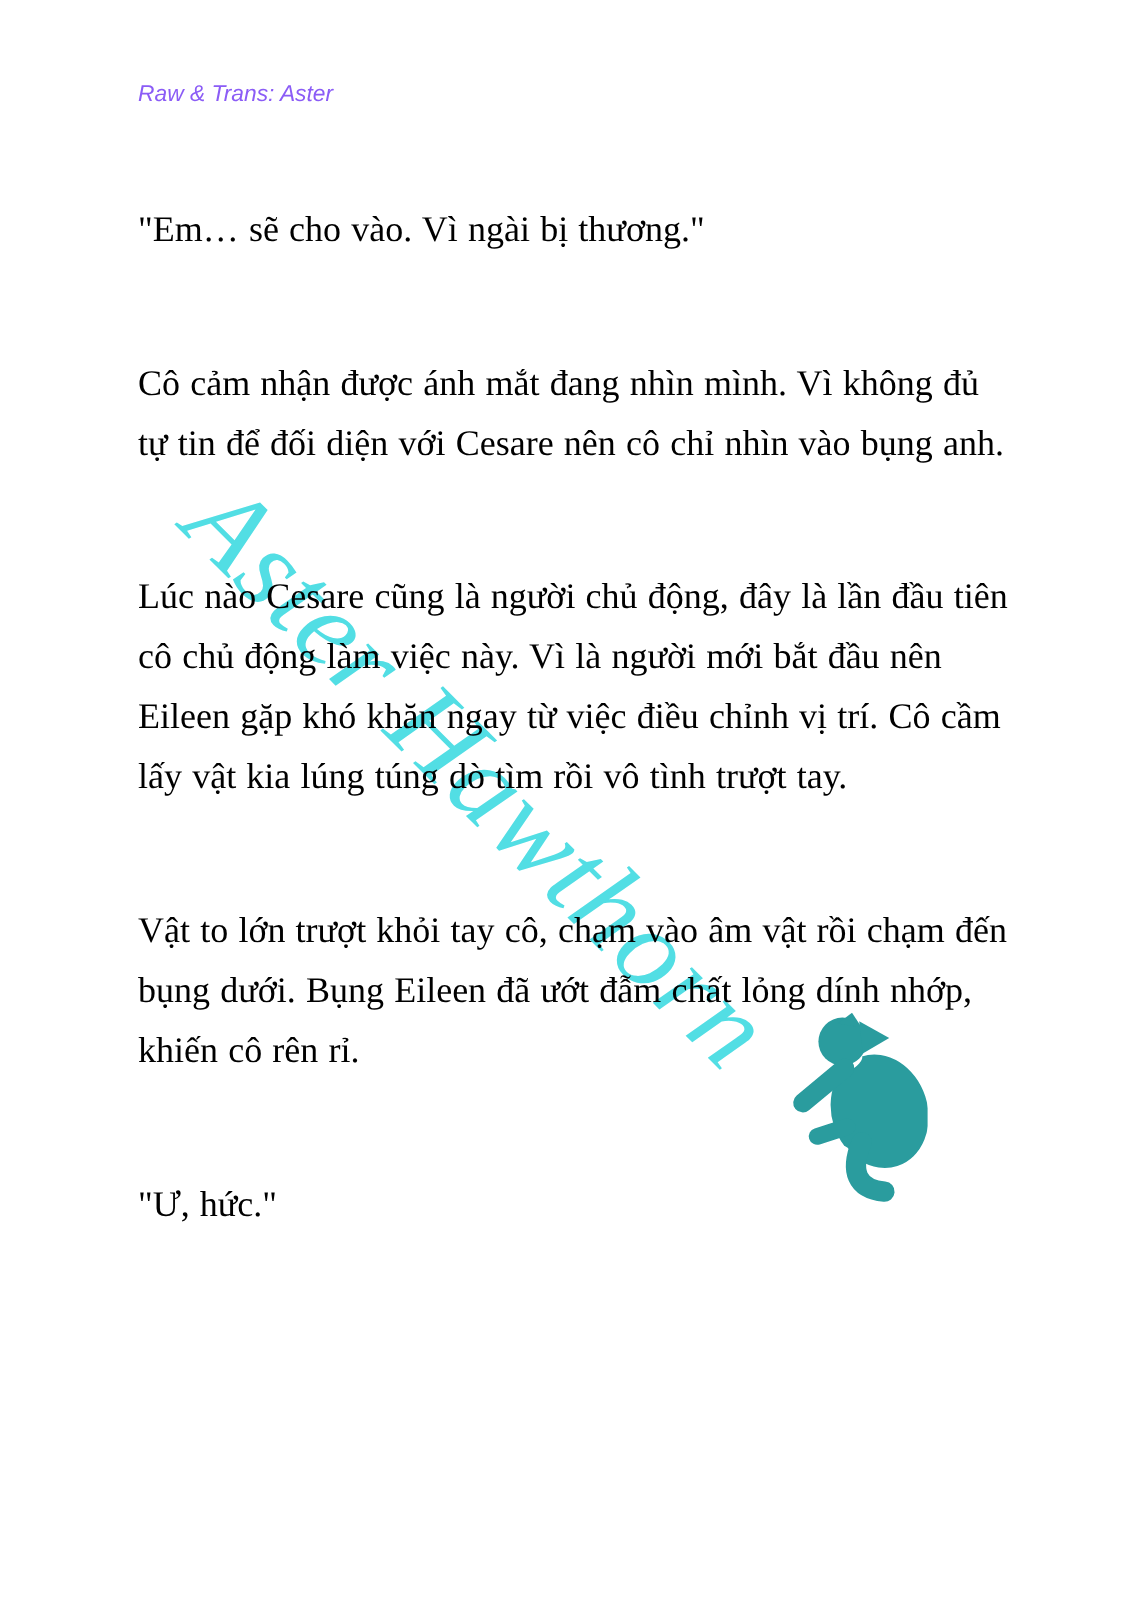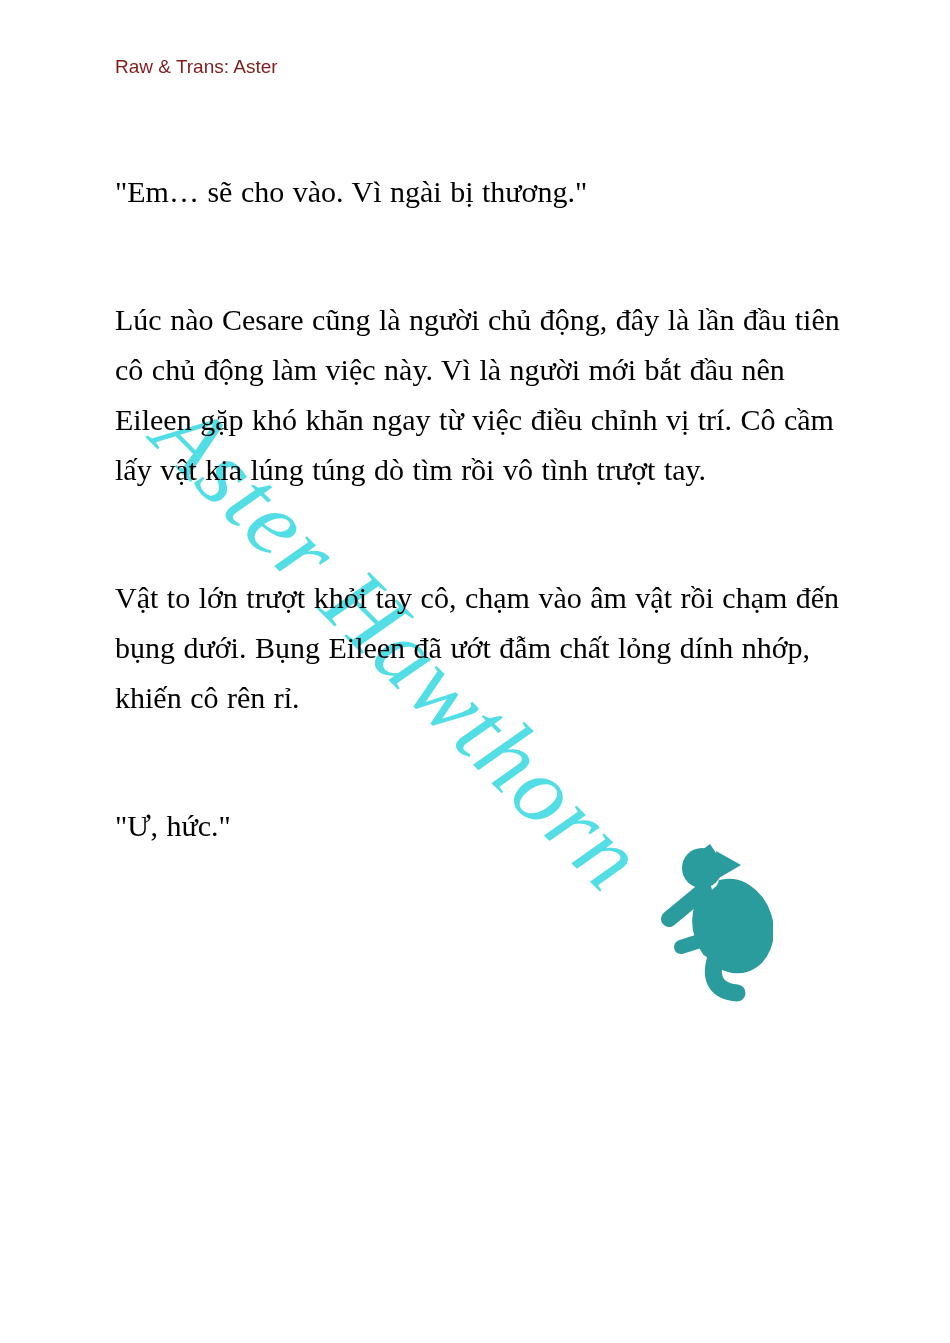--- a/index.html
+++ b/index.html
@@ -7,26 +7,27 @@
     position: relative;
     width: 950px;
     height: 1343px;
     background: #ffffff;
     overflow: hidden;
     font-family: "Liberation Serif", serif;
   }
   .credit {
     position: absolute;
     left: 115px;
-    top: 56px;
+    top: 68px;
     z-index: 3;
     font-family: "Liberation Sans", sans-serif;
     font-size: 19px;
-    color: #7f1d1d;
+    color: #8b5cf6;
     white-space: nowrap;
+    font-style: italic;
   }
   .body-text {
     position: absolute;
     left: 115px;
     top: 167px;
     width: 726px;
     z-index: 2;
   }
   .body-text p {
     margin: 0 0 78px 0;
@@ -92,18 +93,19 @@
       <path d="M 60 108 C 50 132 56 147 79 149" fill="none" stroke="currentColor" stroke-width="17" stroke-linecap="round"></path>
     </g>
   </svg>
 
   <header>
     <span class="credit">Raw &amp; Trans: Aster</span>
   </header>
 
   <main class="body-text">
     <p>"Em… sẽ cho vào. Vì ngài bị thương."</p>
+    <p>Cô cảm nhận được ánh mắt đang nhìn mình. Vì không đủ tự tin để đối diện với Cesare nên cô chỉ nhìn vào bụng anh.</p>
     <p>Lúc nào Cesare cũng là người chủ động, đây là lần đầu tiên cô chủ động làm việc này. Vì là người mới bắt đầu nên Eileen gặp khó khăn ngay từ việc điều chỉnh vị trí. Cô cầm lấy vật kia lúng túng dò tìm rồi vô tình trượt tay.</p>
     <p>Vật to lớn trượt khỏi tay cô, chạm vào âm vật rồi chạm đến bụng dưới. Bụng Eileen đã ướt đẫm chất lỏng dính nhớp, khiến cô rên rỉ.</p>
     <p>"Ư, hức."</p>
   </main>
 
 </div>
 
 </body></html>

